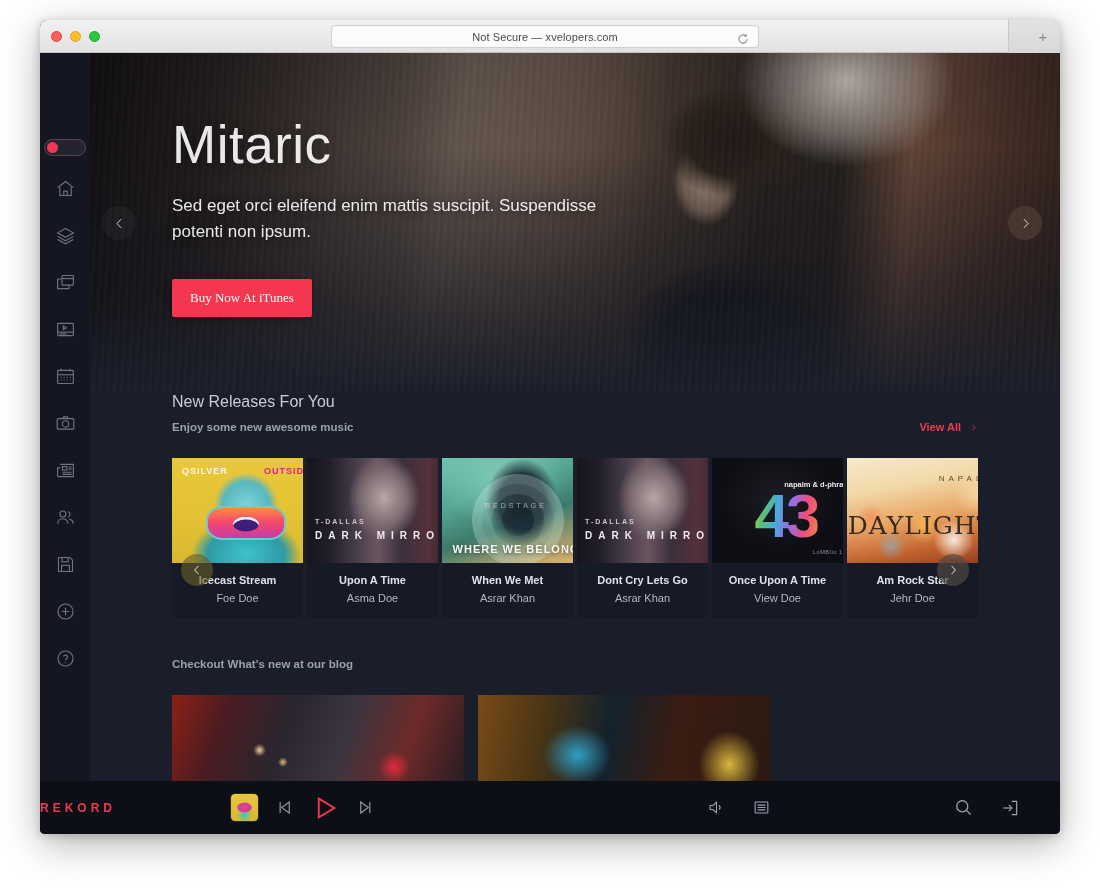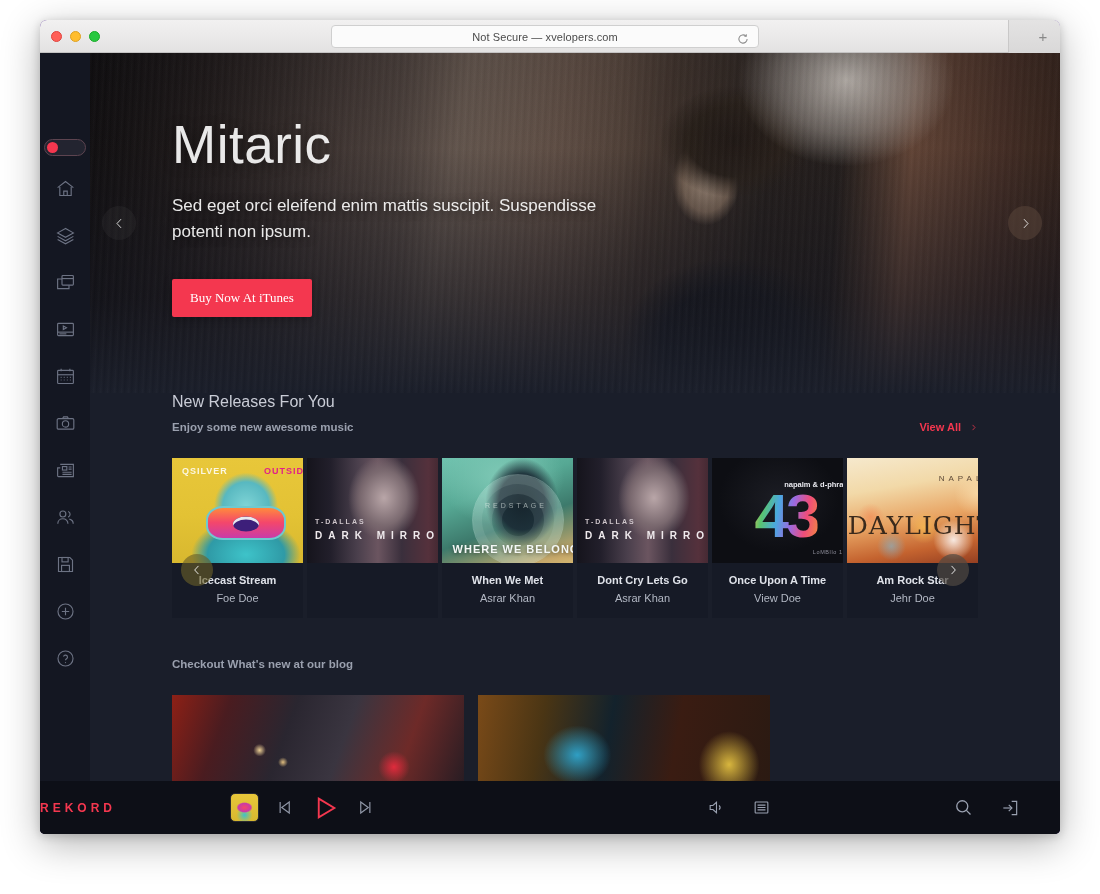--- a/index.html
+++ b/index.html
@@ -582,20 +582,24 @@
           </div>
 
           <div class="card">
             <div class="card-art">
               <div class="art-mirror">
                 <div class="bg"></div>
                 <span class="t1">T-DALLAS</span>
                 <span class="t2">DARK MIRROR</span>
               </div>
             </div>
+            <div class="card-meta">
+              <div class="card-title">Upon A Time</div>
+              <div class="card-artist">Asma Doe</div>
+            </div>
           </div>
 
           <div class="card">
             <div class="card-art">
               <div class="art-belong">
                 <div class="rings"></div>
                 <span class="sub">REDSTAGE</span>
                 <span class="tt">WHERE WE BELONG</span>
               </div>
             </div>

